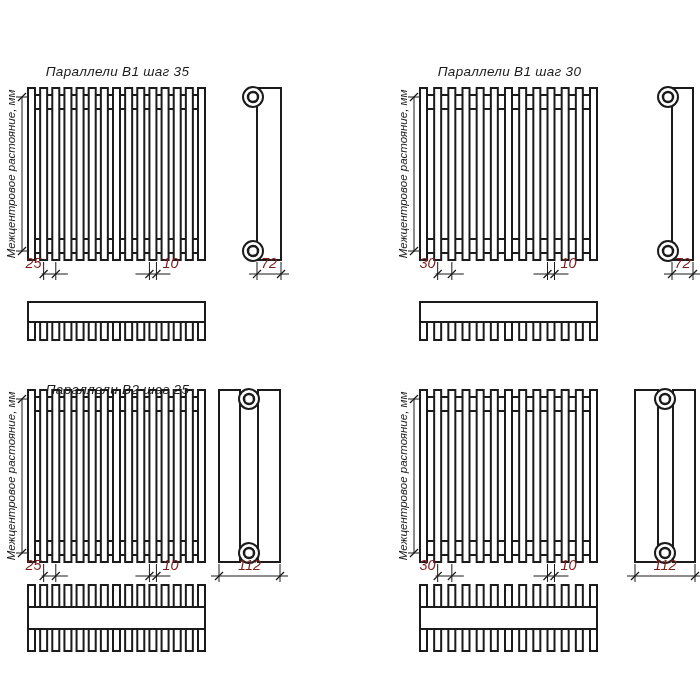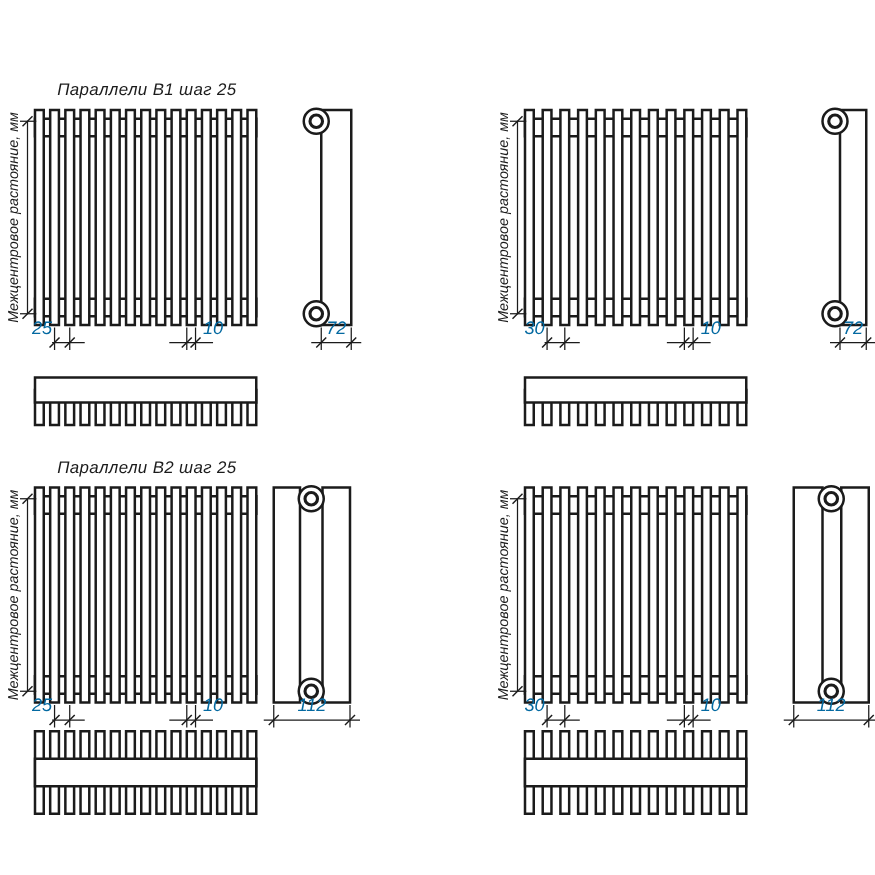--- a/index.html
+++ b/index.html
@@ -4,21 +4,21 @@
 <style>
   html,body{margin:0;padding:0;background:#ffffff;}
   #canvas{position:relative;width:700px;height:700px;background:#ffffff;overflow:hidden;
           font-family:"Liberation Sans",sans-serif;}
   .panel{position:absolute;inset:0;pointer-events:none;}
   .art{position:absolute;left:0;top:0;width:700px;height:700px;}
   .title{position:absolute;transform:translateX(-50%);font-style:italic;font-size:13.5px;
          color:#1b1b1b;white-space:nowrap;letter-spacing:0.3px;}
   .axis{position:absolute;transform:translate(-50%,-50%) rotate(-90deg);font-style:italic;
         font-size:11.5px;color:#1b1b1b;white-space:nowrap;}
-  .dim{position:absolute;font-style:italic;font-size:14.5px;color:#0369a1;white-space:nowrap;}
+  .dim{position:absolute;font-style:italic;font-size:14.5px;color:#7f1d1d;white-space:nowrap;}
   .dim-pitch{transform:translateX(-100%);}
   .dim-depth{transform:translateX(-50%);}
 </style>
 </head>
 <body>
 
 <div id="canvas">
 
   <div class="panel">
     <svg class="art">
@@ -74,21 +74,21 @@
         <rect x="113" y="312" width="7" height="28" fill="#fff" stroke="#1b1b1b" stroke-width="2"></rect>
         <rect x="125.14285714285714" y="312" width="7" height="28" fill="#fff" stroke="#1b1b1b" stroke-width="2"></rect>
         <rect x="137.28571428571428" y="312" width="7" height="28" fill="#fff" stroke="#1b1b1b" stroke-width="2"></rect>
         <rect x="149.42857142857142" y="312" width="7" height="28" fill="#fff" stroke="#1b1b1b" stroke-width="2"></rect>
         <rect x="161.57142857142856" y="312" width="7" height="28" fill="#fff" stroke="#1b1b1b" stroke-width="2"></rect>
         <rect x="173.71428571428572" y="312" width="7" height="28" fill="#fff" stroke="#1b1b1b" stroke-width="2"></rect>
         <rect x="185.85714285714286" y="312" width="7" height="28" fill="#fff" stroke="#1b1b1b" stroke-width="2"></rect>
         <rect x="198" y="312" width="7" height="28" fill="#fff" stroke="#1b1b1b" stroke-width="2"></rect>
         <rect x="28" y="302" width="177" height="20" fill="#fff" stroke="#1b1b1b" stroke-width="2"></rect>
       </svg>
-    <span class="title" style="left: 117.5px; top: 64px;">Параллели В1 шаг 25</span>
+    <span class="title" style="left: 117.5px; top: 64px;">Параллели В1 шаг 35</span>
     <span class="axis" style="left: 11px; top: 174px;">Межцентровое растояние, мм</span>
     <span class="dim dim-pitch" style="left: 41.6429px; top: 255px;">25</span>
     <span class="dim dim-tube" style="left: 162.429px; top: 255px;">10</span>
     <span class="dim dim-depth" style="left: 269px; top: 255px;">72</span>
   </div>
 
   <div class="panel">
     <svg class="art">
         <rect x="420" y="95" width="177" height="14" fill="#fff" stroke="#1b1b1b" stroke-width="2"></rect>
         <rect x="420" y="239" width="177" height="14" fill="#fff" stroke="#1b1b1b" stroke-width="2"></rect>
@@ -138,20 +138,21 @@
         <rect x="490.8333333333333" y="312" width="7" height="28" fill="#fff" stroke="#1b1b1b" stroke-width="2"></rect>
         <rect x="505" y="312" width="7" height="28" fill="#fff" stroke="#1b1b1b" stroke-width="2"></rect>
         <rect x="519.1666666666666" y="312" width="7" height="28" fill="#fff" stroke="#1b1b1b" stroke-width="2"></rect>
         <rect x="533.3333333333334" y="312" width="7" height="28" fill="#fff" stroke="#1b1b1b" stroke-width="2"></rect>
         <rect x="547.5" y="312" width="7" height="28" fill="#fff" stroke="#1b1b1b" stroke-width="2"></rect>
         <rect x="561.6666666666666" y="312" width="7" height="28" fill="#fff" stroke="#1b1b1b" stroke-width="2"></rect>
         <rect x="575.8333333333333" y="312" width="7" height="28" fill="#fff" stroke="#1b1b1b" stroke-width="2"></rect>
         <rect x="590" y="312" width="7" height="28" fill="#fff" stroke="#1b1b1b" stroke-width="2"></rect>
         <rect x="420" y="302" width="177" height="20" fill="#fff" stroke="#1b1b1b" stroke-width="2"></rect>
       </svg>
+    <span class="title" style="left: 509.5px; top: 64px;">Параллели В1 шаг 30</span>
     <span class="axis" style="left: 403px; top: 174px;">Межцентровое растояние, мм</span>
     <span class="dim dim-pitch" style="left: 435.667px; top: 255px;">30</span>
     <span class="dim dim-tube" style="left: 560.5px; top: 255px;">10</span>
     <span class="dim dim-depth" style="left: 682.5px; top: 255px;">72</span>
   </div>
 
   <div class="panel">
     <svg class="art">
         <rect x="28" y="397" width="177" height="14" fill="#fff" stroke="#1b1b1b" stroke-width="2"></rect>
         <rect x="28" y="541" width="177" height="14" fill="#fff" stroke="#1b1b1b" stroke-width="2"></rect>
@@ -206,21 +207,21 @@
         <rect x="113" y="585" width="7" height="66" fill="#fff" stroke="#1b1b1b" stroke-width="2"></rect>
         <rect x="125.14285714285714" y="585" width="7" height="66" fill="#fff" stroke="#1b1b1b" stroke-width="2"></rect>
         <rect x="137.28571428571428" y="585" width="7" height="66" fill="#fff" stroke="#1b1b1b" stroke-width="2"></rect>
         <rect x="149.42857142857142" y="585" width="7" height="66" fill="#fff" stroke="#1b1b1b" stroke-width="2"></rect>
         <rect x="161.57142857142856" y="585" width="7" height="66" fill="#fff" stroke="#1b1b1b" stroke-width="2"></rect>
         <rect x="173.71428571428572" y="585" width="7" height="66" fill="#fff" stroke="#1b1b1b" stroke-width="2"></rect>
         <rect x="185.85714285714286" y="585" width="7" height="66" fill="#fff" stroke="#1b1b1b" stroke-width="2"></rect>
         <rect x="198" y="585" width="7" height="66" fill="#fff" stroke="#1b1b1b" stroke-width="2"></rect>
         <rect x="28" y="607" width="177" height="22" fill="#fff" stroke="#1b1b1b" stroke-width="2"></rect>
       </svg>
-    <span class="title" style="left: 117.5px; top: 366px;">Параллели В2 шаг 25</span>
+    <span class="title" style="left: 117.5px; top: 382px;">Параллели В2 шаг 25</span>
     <span class="axis" style="left: 11px; top: 476px;">Межцентровое растояние, мм</span>
     <span class="dim dim-pitch" style="left: 41.6429px; top: 557px;">25</span>
     <span class="dim dim-tube" style="left: 162.429px; top: 557px;">10</span>
     <span class="dim dim-depth" style="left: 249.5px; top: 557px;">112</span>
   </div>
 
   <div class="panel">
     <svg class="art">
         <rect x="420" y="397" width="177" height="14" fill="#fff" stroke="#1b1b1b" stroke-width="2"></rect>
         <rect x="420" y="541" width="177" height="14" fill="#fff" stroke="#1b1b1b" stroke-width="2"></rect>

